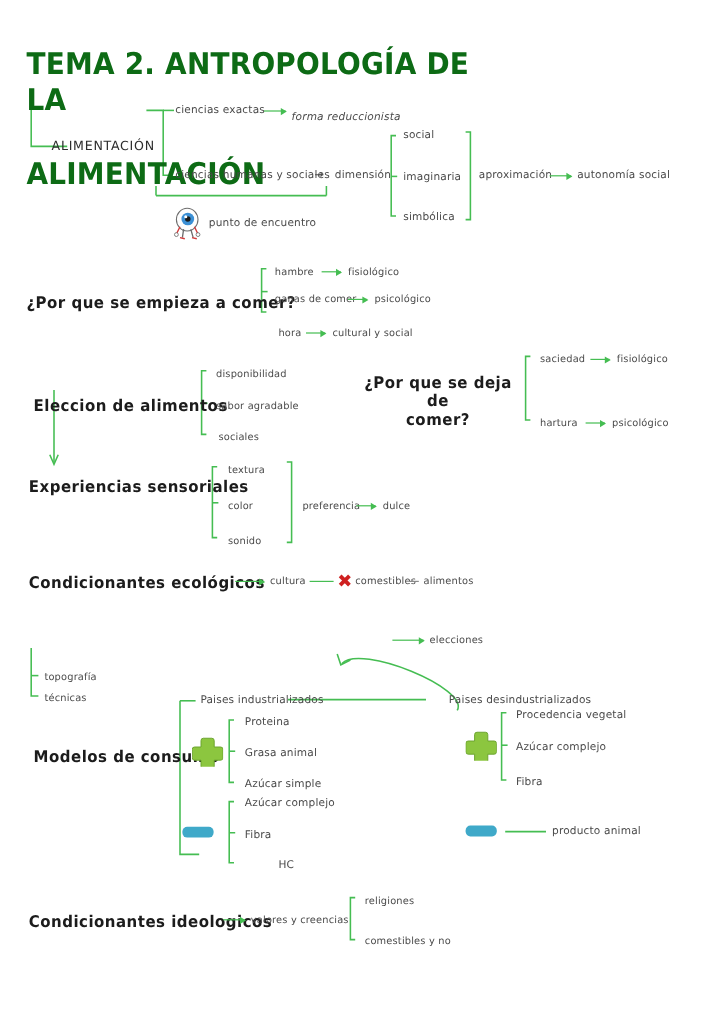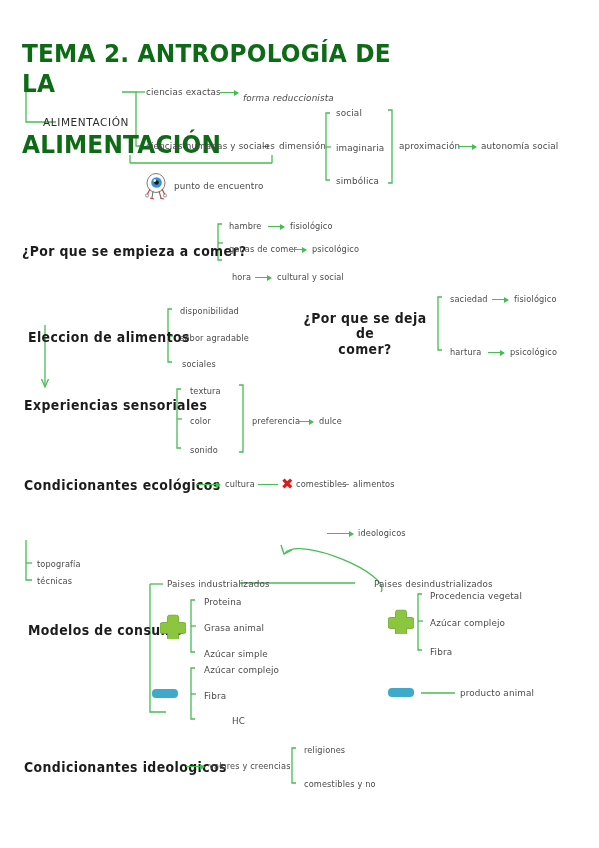--- a/index.html
+++ b/index.html
@@ -251,21 +251,21 @@
   <div class="abs head" style="left:24px;top:478px;">Condicionantes ecológicos</div>
   <div class="arrow" style="left:196px;top:484px;width:24px;"></div>
   <div class="abs t" style="left:225px;top:479px;">cultura</div>
   <div class="plainline" style="left:258px;top:484px;width:20px;"></div>
   <div class="xmark" style="left:281px;top:477px;">✖</div>
   <div class="abs t" style="left:296px;top:479px;">comestibles</div>
   <div class="greyline" style="left:341px;top:484px;width:8px;"></div>
   <div class="abs t" style="left:353px;top:479px;">alimentos</div>
 
   <div class="arrow" style="left:327px;top:533px;width:26px;"></div>
-  <div class="abs t" style="left:358px;top:528px;">ideologicos</div>
+  <div class="abs t" style="left:358px;top:528px;">elecciones</div>
 
   <div class="abs t" style="left:37px;top:559px;">topografía</div>
   <div class="abs t" style="left:37px;top:576px;">técnicas</div>
 
   <div class="abs head" style="left:28px;top:623px;">Modelos de consumo</div>
 
   <div class="abs t big" style="left:167px;top:579px;">Paises industrializados</div>
 
   <svg class="plusicon" style="left:160px;top:613px;" viewBox="0 0 26 26">
     <path d="M9.5,2.2 h7 a2,2 0 0 1 2,2 v5.3 h5.3 a2,2 0 0 1 2,2 v7 a2,2 0 0 1 -2,2 h-5.3 v5.3 a2,2 0 0 1 -2,2 h-7 a2,2 0 0 1 -2,-2 v-5.3 h-5.3 a2,2 0 0 1 -2,-2 v-7 a2,2 0 0 1 2,-2 h5.3 v-5.3 a2,2 0 0 1 2,-2 z" fill="#8cc63f" stroke="#6aa32c" stroke-width=".8"></path>

